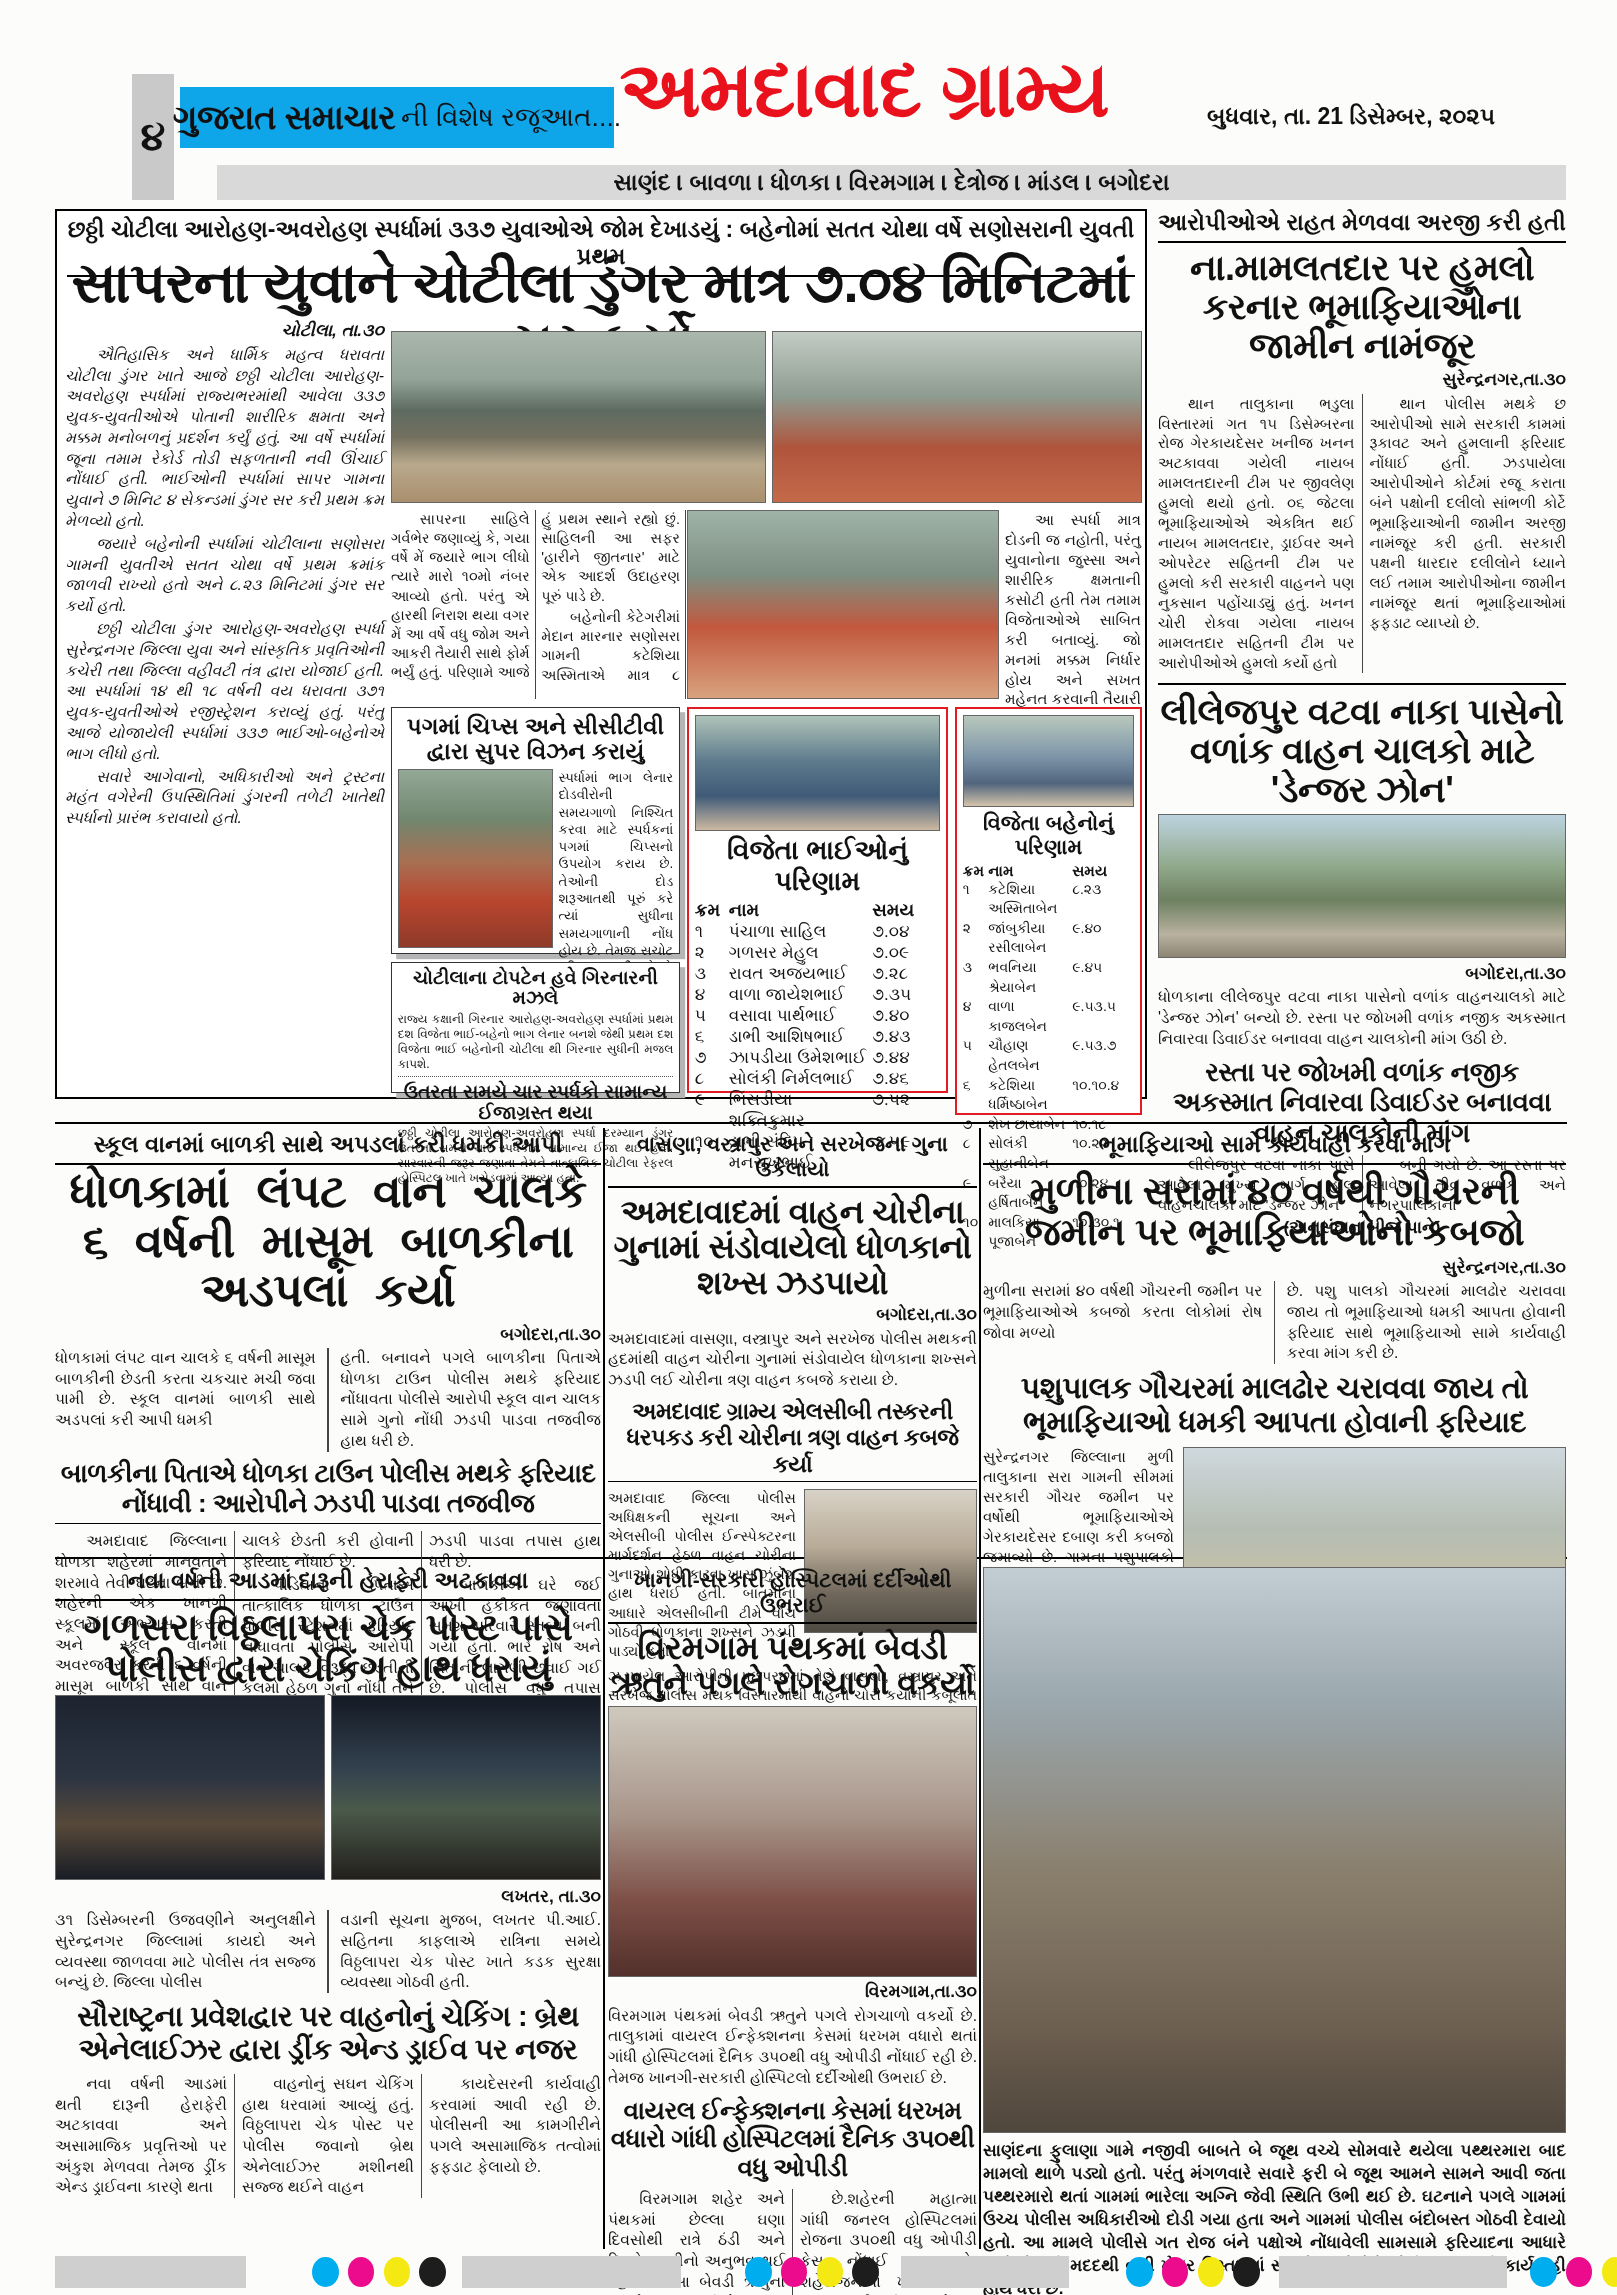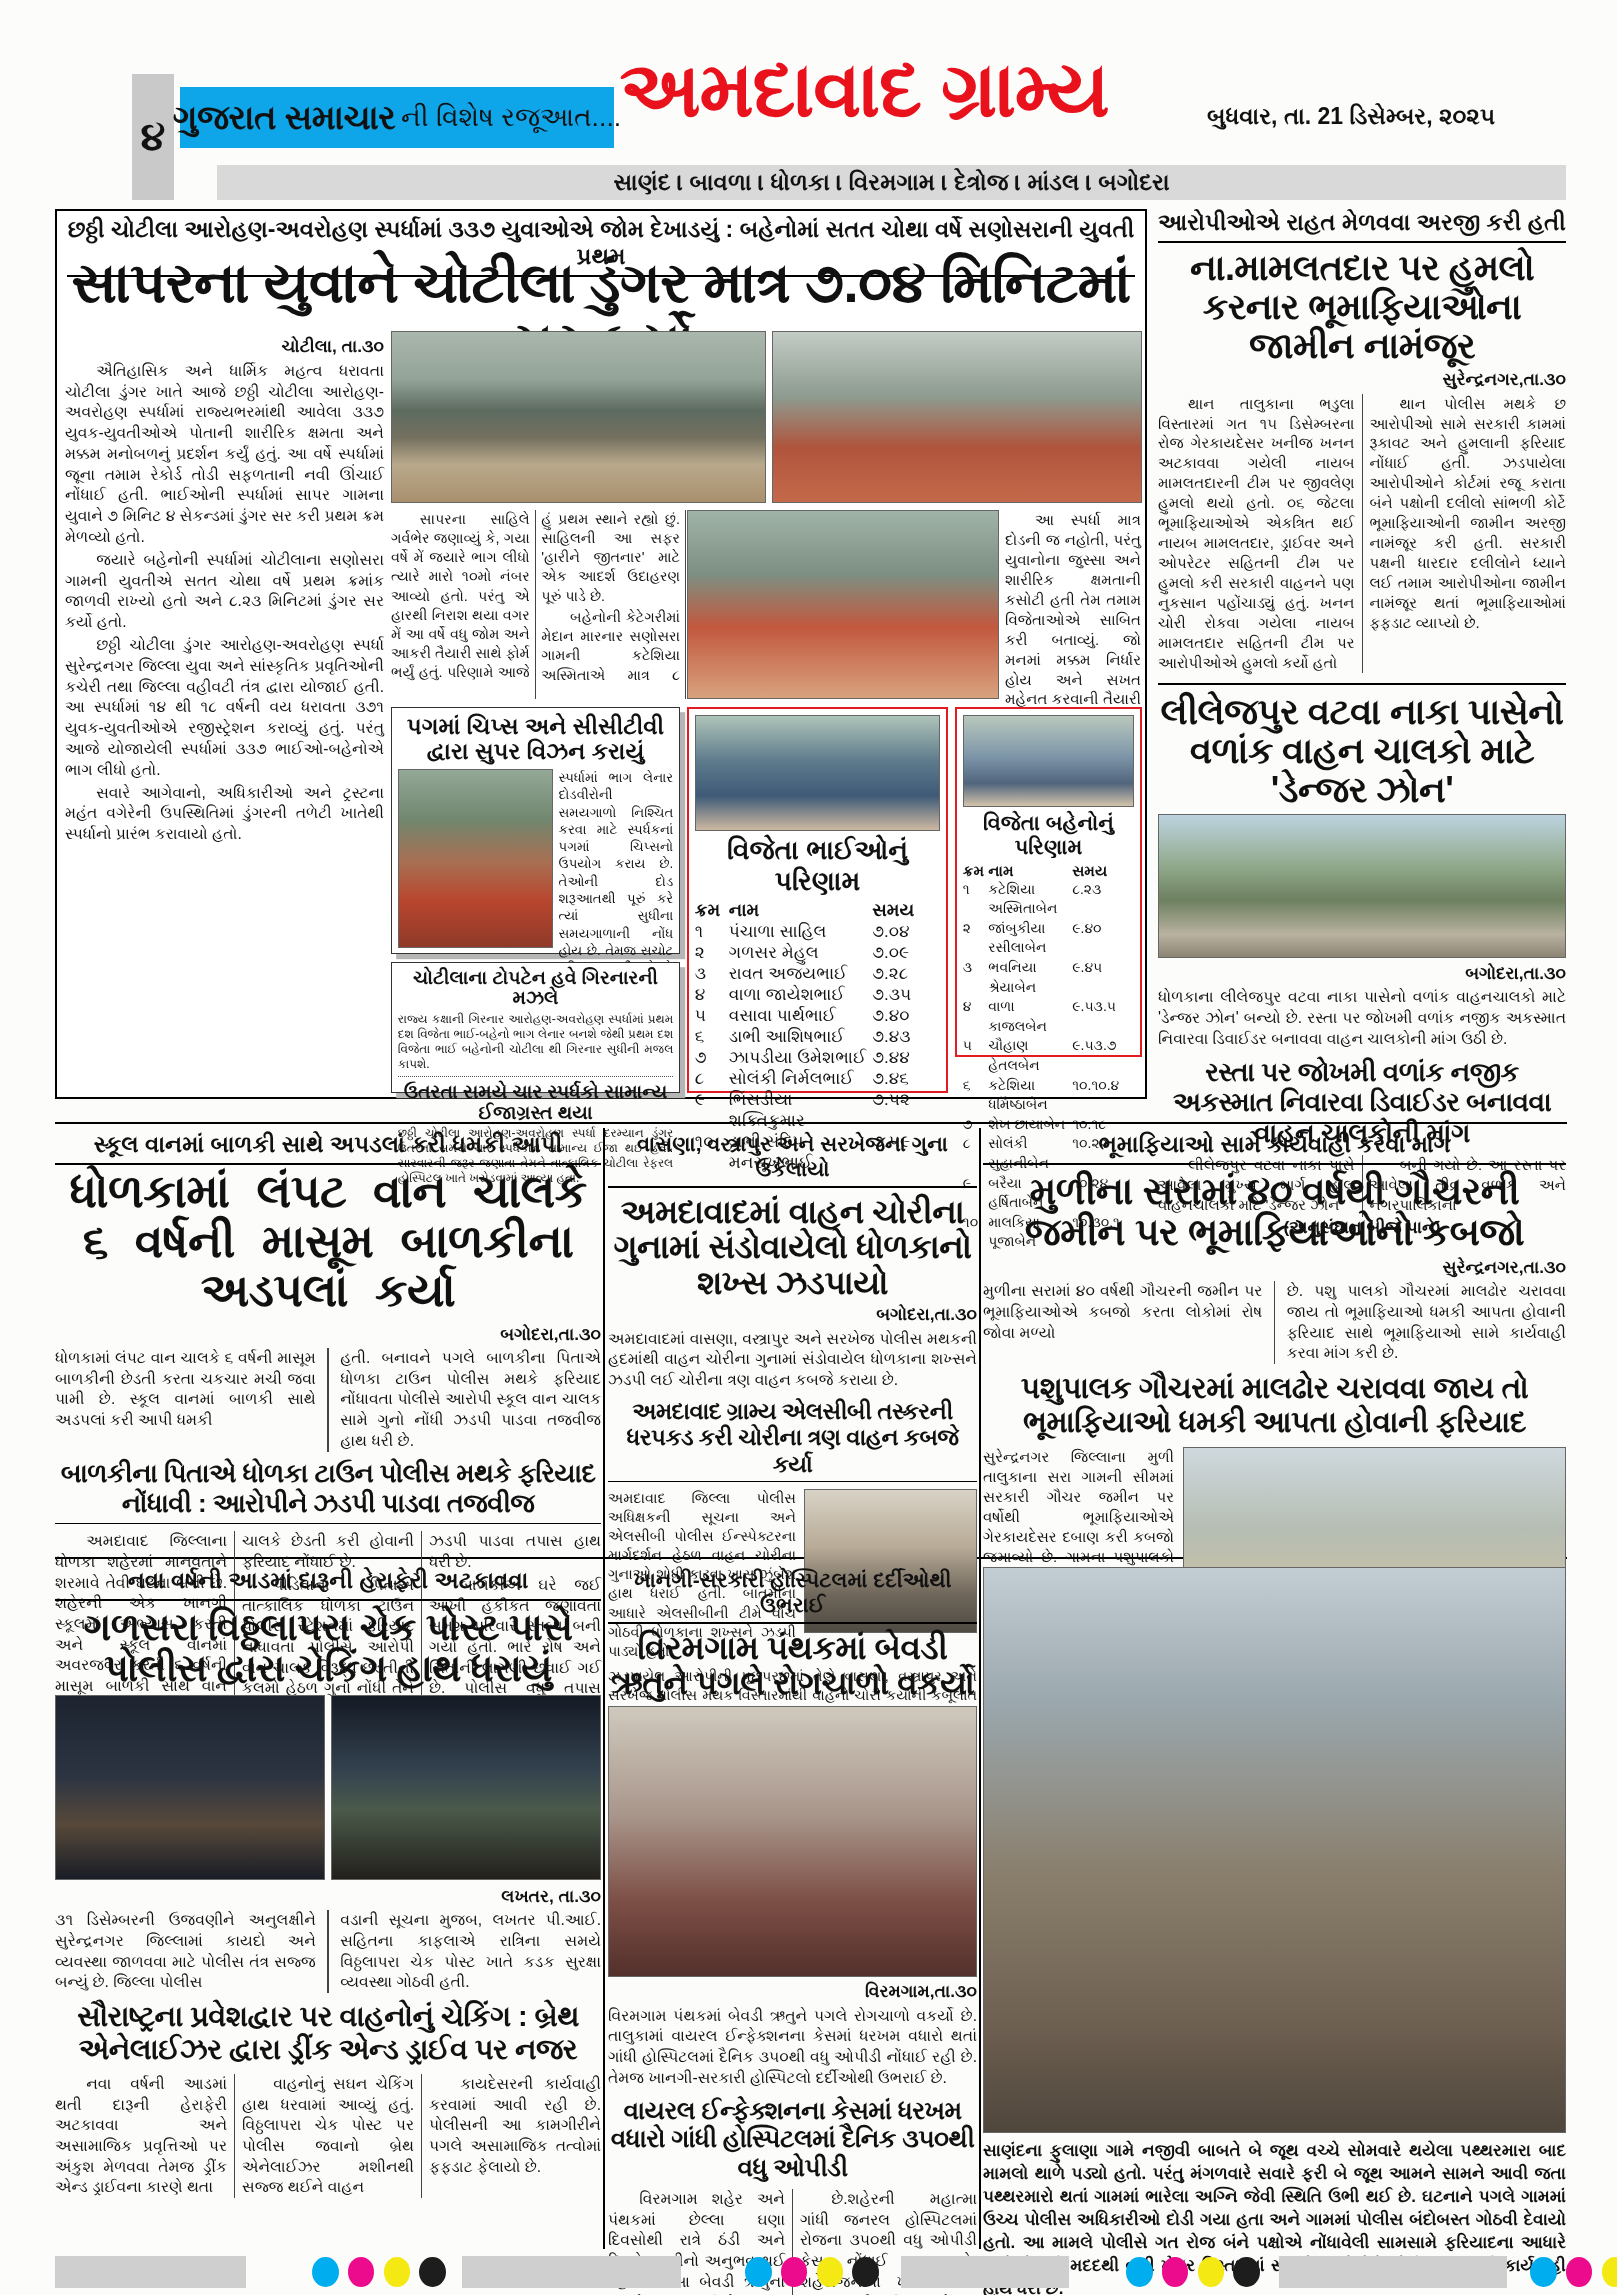--- a/index.html
+++ b/index.html
@@ -33,41 +33,41 @@
   .cols3{columns:3;column-gap:15px;column-rule:1.2px solid #444;}
   .subhead{font-weight:900;text-align:center;line-height:1.15;margin:7px 0;letter-spacing:-0.6px;}
   .photo{position:relative;border:0.6px solid #666;}
   .jumpline{font-weight:800;text-align:center;font-size:17.3px;}
   .rule{position:absolute;background:#000;}
 
   
   .mainbox{position:absolute;left:55px;top:209px;width:1092px;height:890px;border:2.3px solid #000;background:#fff;}
   .m-kicker{position:absolute;left:10.4px;right:10.4px;top:4.6px;}
   .m-headline{position:absolute;left:5.8px;right:5.8px;top:42px;font-size:56px;}
-  .m-colL{position:absolute;left:8px;top:120px;width:319px;bottom:7px;}
+  .m-colL{position:absolute;left:8px;top:104px;width:319px;bottom:7px;font-style:italic;}
   .ph-a{position:absolute;left:334px;top:120px;width:375px;height:172px;}
   .ph-b{position:absolute;left:715px;top:120px;width:370px;height:172px;}
   .m-colM{position:absolute;left:334px;top:299px;width:289px;height:189px;columns:2;column-gap:11.6px;column-rule:1.2px solid #444;font-size:14.4px;}
   .ph-c{position:absolute;left:630px;top:299px;width:312px;height:189px;}
   .m-colR{position:absolute;left:948px;top:299px;width:136px;height:439px;font-size:15px;}
   .chipbox{position:absolute;left:334px;top:496px;width:289px;height:247px;border:1.7px solid #333;
     box-shadow:5.2px 5.2px 0 #b5b5b5;background:#fff;padding:5.8px;}
   .chipbox .ttl{font-size:23px;font-weight:900;text-align:center;line-height:1.1;margin-bottom:4.6px;}
   .chipflex{display:flex;gap:5.8px;}
   .ph-stairs{width:155px;height:179px;flex:none;}
   .chiptxt{font-size:13.3px;line-height:1.3;text-align:justify;}
   .subtwin{position:absolute;left:334px;top:751px;width:289px;height:131px;border:1.7px solid #333;
     box-shadow:5.2px 5.2px 0 #b5b5b5;background:#fff;padding:4.6px 5.8px;}
   .subtwin .item .t{font-size:19px;font-weight:900;text-align:center;line-height:1.1;}
   .subtwin .item .b{font-size:12px;line-height:1.25;text-align:justify;margin-top:2.3px;}
   .subtwin .item+.item{border-top:1.7px dotted #555;margin-top:4.6px;padding-top:4.6px;}
 
   .resbox{position:absolute;border:2.3px solid #e31b23;background:#fff;padding:5.8px;}
   .resbox.boys{left:630px;top:496px;width:261px;height:386px;}
-  .resbox.girls{left:898px;top:496px;width:187px;height:350px;}
+  .resbox.girls{left:898px;top:496px;width:187px;height:408px;}
   .res-photo{width:100%;}
   .res-title{font-weight:900;text-align:center;margin:4.6px 0 2.3px;}
   .boys .res-title{font-size:26.6px;}
   .girls .res-title{font-size:21px;}
   .res-head{display:flex;font-weight:800;}
   .boys .res-head{font-size:18px;}
   .girls .res-head{font-size:15px;}
   .res-row{display:flex;}
   .boys .res-row{font-size:17px;line-height:21px;}
   .girls .res-row{font-size:14px;line-height:19.6px;}

